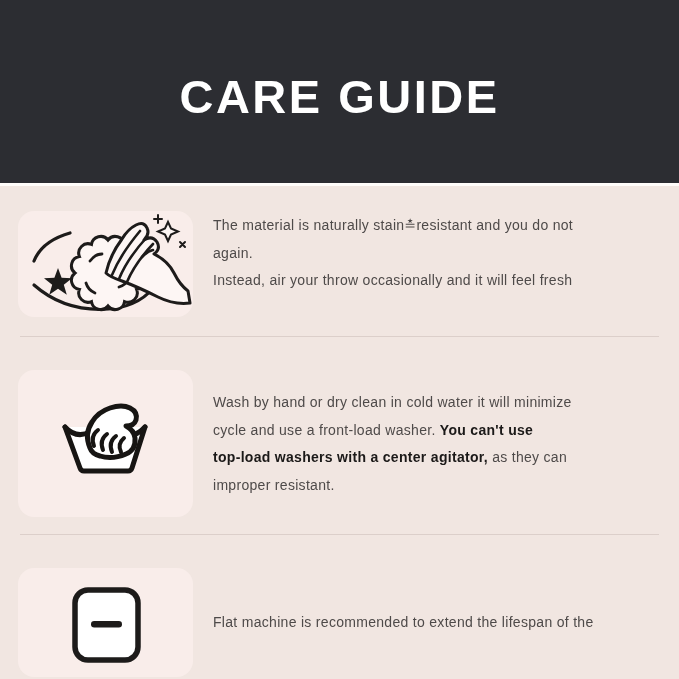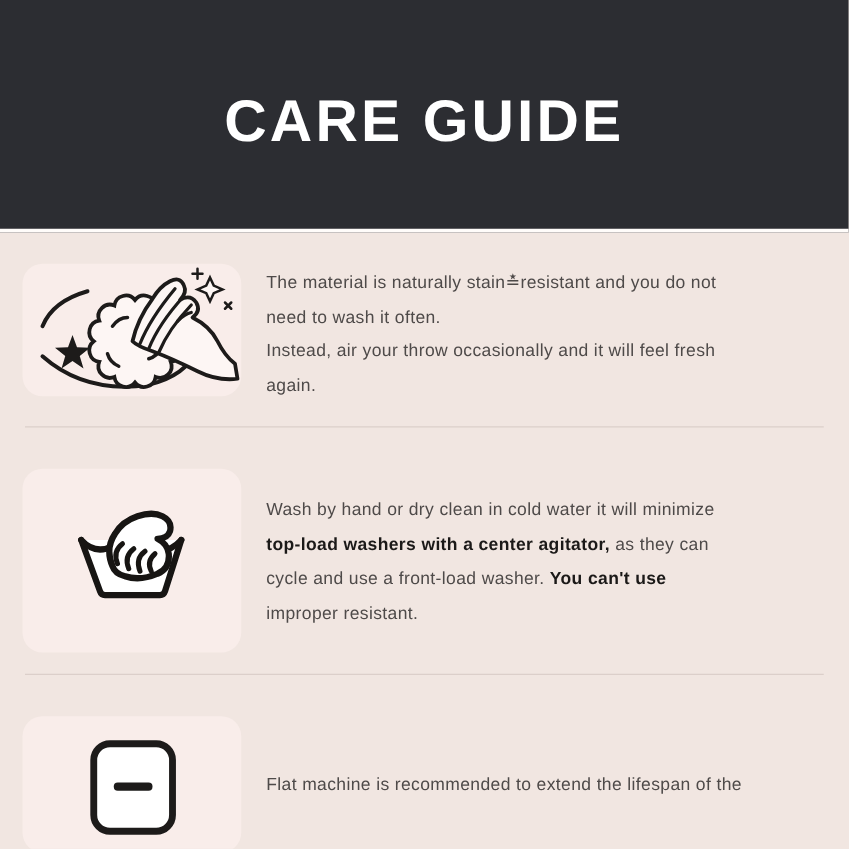--- a/index.html
+++ b/index.html
@@ -72,23 +72,22 @@
         <path d="M150,11 L153,17.5 L160,20.5 L153,23.5 L150,30 L147,23.5 L140,20.5 L147,17.5 Z" fill="#fdf6f4" stroke="#1d1b1a" stroke-width="2"></path>
         <g fill="none" stroke="#1d1b1a" stroke-width="2" stroke-linecap="round">
           <path d="M140,4 v8 M136,8 h8"></path>
           <path d="M162,31 l5,5 M167,31 l-5,5"></path>
         </g>
         <path d="M40,57 L43.6,66.8 L54,67.2 L45.8,73.7 L48.8,83.7 L40,77.7 L31.2,83.7 L34.2,73.7 L26,67.2 L36.4,66.8 Z" fill="#1d1b1a"></path>
       </svg>
     </div>
     <div class="note">
         <span class="line"><span>The material is naturally stain≛resistant and you do not</span></span>
-        <span class="line"><span>need to wash it often.</span></span>
+        <span class="line"><span>again.</span></span>
         <span class="line"><span>Instead, air your throw occasionally and it will feel fresh</span></span>
-        <span class="line"><span>again.</span></span>
       </div>
   </div>
 
   <hr class="divider d1">
 
   <div class="row center">
     <div class="tile t2">
       <svg width="175" height="147" viewBox="0 0 175 147">
         <path d="M47,57 L62,98 Q63,101 66,101 L110,101 Q113,101 114,98 L127,57 Z" fill="#ffffff"></path>
         <g fill="none" stroke="#171513" stroke-width="5" stroke-linecap="round" stroke-linejoin="round">
@@ -100,22 +99,22 @@
         <g fill="none" stroke="#171513" stroke-width="4" stroke-linecap="round">
           <path d="M76,76 Q72,66 80,60"></path>
           <path d="M85,80 Q81,70 89,64"></path>
           <path d="M94,82 Q90,72 98,66"></path>
           <path d="M103,82 Q99,74 106,68"></path>
         </g>
       </svg>
     </div>
     <div class="note">
         <span class="line"><span>Wash by hand or dry clean in cold water it will minimize</span></span>
+        <span class="line"><span>cycle and use a front-load washer. </span><span class="bold">You can't use</span></span>
         <span class="line"><span class="bold">top-load washers with a center agitator,</span><span> as they can</span></span>
-        <span class="line"><span>cycle and use a front-load washer. </span><span class="bold">You can't use</span></span>
         <span class="line"><span>improper resistant.</span></span>
       </div>
   </div>
 
   <hr class="divider d2">
 
   <div class="row center">
     <div class="tile t3">
       <svg width="175" height="109" viewBox="0 0 175 109">
         <rect x="57" y="22" width="63" height="70" rx="13" fill="#ffffff" stroke="#1d1b1a" stroke-width="5.5"></rect>

